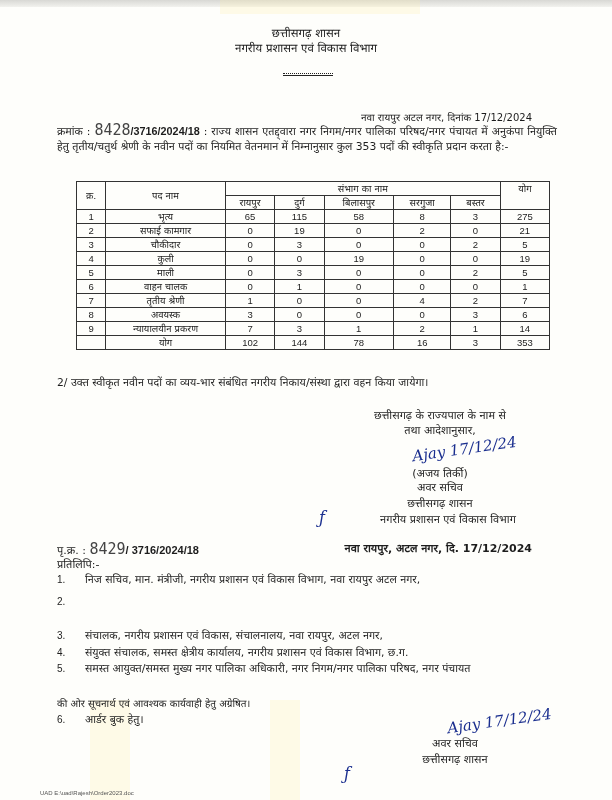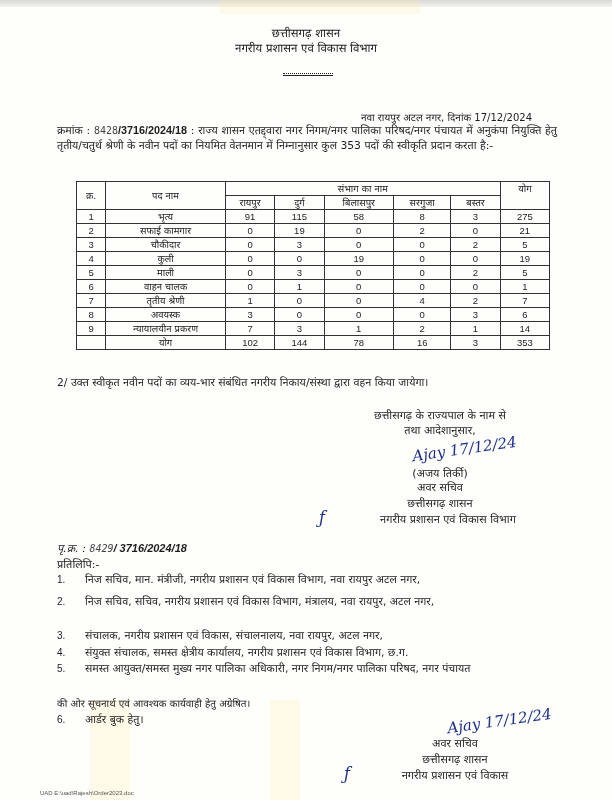--- a/index.html
+++ b/index.html
@@ -17,21 +17,21 @@
   .page { position: absolute; left: 0; top: 0; width: 584px; height: 800px; }
   .hdr { position: absolute; left: 0; width: 612px; text-align: center; font-size: 11.5px; line-height: 15px; }
   .hdr1 { top: 26px; }
   .hdr2 { top: 41px; }
   .hdr3 { top: 56px; }
   .dash { position: absolute; left: 283px; top: 73px; width: 50px; border-top: 1px dotted #222; border-bottom: 1px solid #222; height: 1px; }
   .order-title { position: absolute; left: 0; width: 612px; top: 84px; text-align: center; font-size: 12px; font-weight: bold; }
   .date-line { position: absolute; right: 52px; top: 110px; font-size: 10px; }
   .para { position: absolute; left: 57px; width: 500px; font-size: 10.8px; line-height: 15px; text-align: justify; }
   .para1 { top: 123px; }
-  .hw { font-family: "DejaVu Sans Mono", monospace; font-size: 10px; color: #444; }
+  .hw { font-family: "DejaVu Sans Mono", monospace; font-size: 15px; color: #444; }
   .num { font-family: "Liberation Sans", sans-serif; font-weight: bold; }
 
   table.alloc {
     position: absolute; left: 76px; top: 181px; width: 474px;
     border-collapse: collapse; font-size: 9.5px;
   }
   table.alloc td, table.alloc th {
     border: 1px solid #333; padding: 0 2px; height: 13px; text-align: center; font-weight: normal;
   }
   table.alloc .n { font-family: "Liberation Sans", sans-serif; font-size: 9.5px; }
@@ -47,21 +47,21 @@
   .signature {
     position: absolute; font-family: "DejaVu Serif", serif; font-style: italic; color: #1b2f8f;
   }
   .s1 { left: 412px; top: 440px; font-size: 15px; transform: rotate(-8deg); }
   .name1 { left: 380px; width: 120px; top: 466px; text-align: center; }
   .desig1 { left: 380px; width: 120px; top: 480px; }
   .govt1 { left: 360px; width: 160px; top: 496px; }
   .dept1 { left: 318px; width: 260px; top: 512px; }
   .tick { position: absolute; color: #1b2f8f; font-size: 16px; font-style: italic; font-family: "DejaVu Serif", serif; }
   .t1 { left: 319px; top: 508px; }
-  .endorse-no { position: absolute; left: 57px; top: 540px; font-size: 11px; font-style: italic; }
+  .endorse-no { position: absolute; left: 57px; top: 540px; font-size: 11px; }
   .endorse-date { position: absolute; right: 52px; top: 540px; font-size: 11px; font-weight: bold; }
   .copy-title { position: absolute; left: 57px; top: 556px; font-size: 11px; }
   .list { position: absolute; left: 57px; width: 505px; font-size: 10.8px; line-height: 15px; }
   .list .item { position: relative; padding-left: 28px; text-align: justify; }
   .list .item .idx { position: absolute; left: 0; top: 0; font-family: "Liberation Sans", sans-serif; font-size: 10px; }
   .l1 { top: 572px; }
   .l2 { top: 594px; }
   .l3 { top: 628px; }
   .l4 { top: 645px; }
   .l5 { top: 661px; }
@@ -110,21 +110,21 @@
         <th class="c-v">दुर्ग</th>
         <th class="c-v" style="width:64px;">बिलासपुर</th>
         <th class="c-v" style="width:52px;">सरगुजा</th>
         <th class="c-v">बस्तर</th>
       </tr>
     </thead>
     <tbody id="table-body">
         <tr>
           <td class="n">1</td>
           <td>भृत्य</td>
-          <td class="n">91</td>
+          <td class="n">65</td>
           <td class="n">115</td>
           <td class="n">58</td>
           <td class="n">8</td>
           <td class="n">3</td>
           <td class="n">275</td>
         </tr>
         <tr>
           <td class="n">2</td>
           <td>सफाई कामगार</td>
           <td class="n">0</td>
@@ -225,43 +225,43 @@
   <div class="sig name1">(अजय तिर्की)</div>
   <div class="sig desig1">अवर सचिव</div>
   <div class="sig govt1">छत्तीसगढ़ शासन</div>
   <span class="tick t1">ƒ</span>
   <div class="sig dept1">नगरीय प्रशासन एवं विकास विभाग</div>
 
   <div class="endorse-no">
     <span>पृ.क्र. :</span>
     <span class="hw">8429</span><span class="num">/ 3716/2024/18</span>
   </div>
+  <div class="endorse-date">नवा रायपुर, अटल नगर, दि. 17/12/2024</div>
   <div class="copy-title">प्रतिलिपि:-</div>
 
   <div class="list l1">
       <div class="item"><span class="idx">1.</span><span>निज सचिव, मान. मंत्रीजी, नगरीय प्रशासन एवं विकास विभाग, नवा रायपुर अटल नगर,</span></div>
     </div>
   <div class="list l2">
-      <div class="item"><span class="idx">2.</span><span>निज सचिव, सचिव, नगरीय प्रशासन एवं विकास विभाग, मंत्रालय, नवा रायपुर, अटल नगर,</span></div>
+      <div class="item"><span class="idx">2.</span></div>
     </div>
   <div class="list l3">
       <div class="item"><span class="idx">3.</span><span>संचालक, नगरीय प्रशासन एवं विकास, संचालनालय, नवा रायपुर, अटल नगर,</span></div>
     </div>
   <div class="list l4">
       <div class="item"><span class="idx">4.</span><span>संयुक्त संचालक, समस्त क्षेत्रीय कार्यालय, नगरीय प्रशासन एवं विकास विभाग, छ.ग.</span></div>
     </div>
   <div class="list l5">
       <div class="item"><span class="idx">5.</span><span>समस्त आयुक्त/समस्त मुख्य नगर पालिका अधिकारी, नगर निगम/नगर पालिका परिषद, नगर पंचायत</span></div>
     </div>
 
   <div class="fwd">की ओर सूचनार्थ एवं आवश्यक कार्यवाही हेतु अग्रेषित।</div>
   <div class="list l6">
       <div class="item"><span class="idx">6.</span><span>आर्डर बुक हेतु।</span></div>
     </div>
 
   <div class="signature s2">Ajay 17/12/24</div>
   <div class="sig desig2">अवर सचिव</div>
   <div class="sig govt2">छत्तीसगढ़ शासन</div>
   <span class="tick t2">ƒ</span>
-  <div class="sig dept2">नगरीय प्रशासन एवं विकास</div>
 
   <div class="footer-file">UAD E:\uad\Rajesh\Order2023.doc</div>
 </div>
 
 </body></html>

